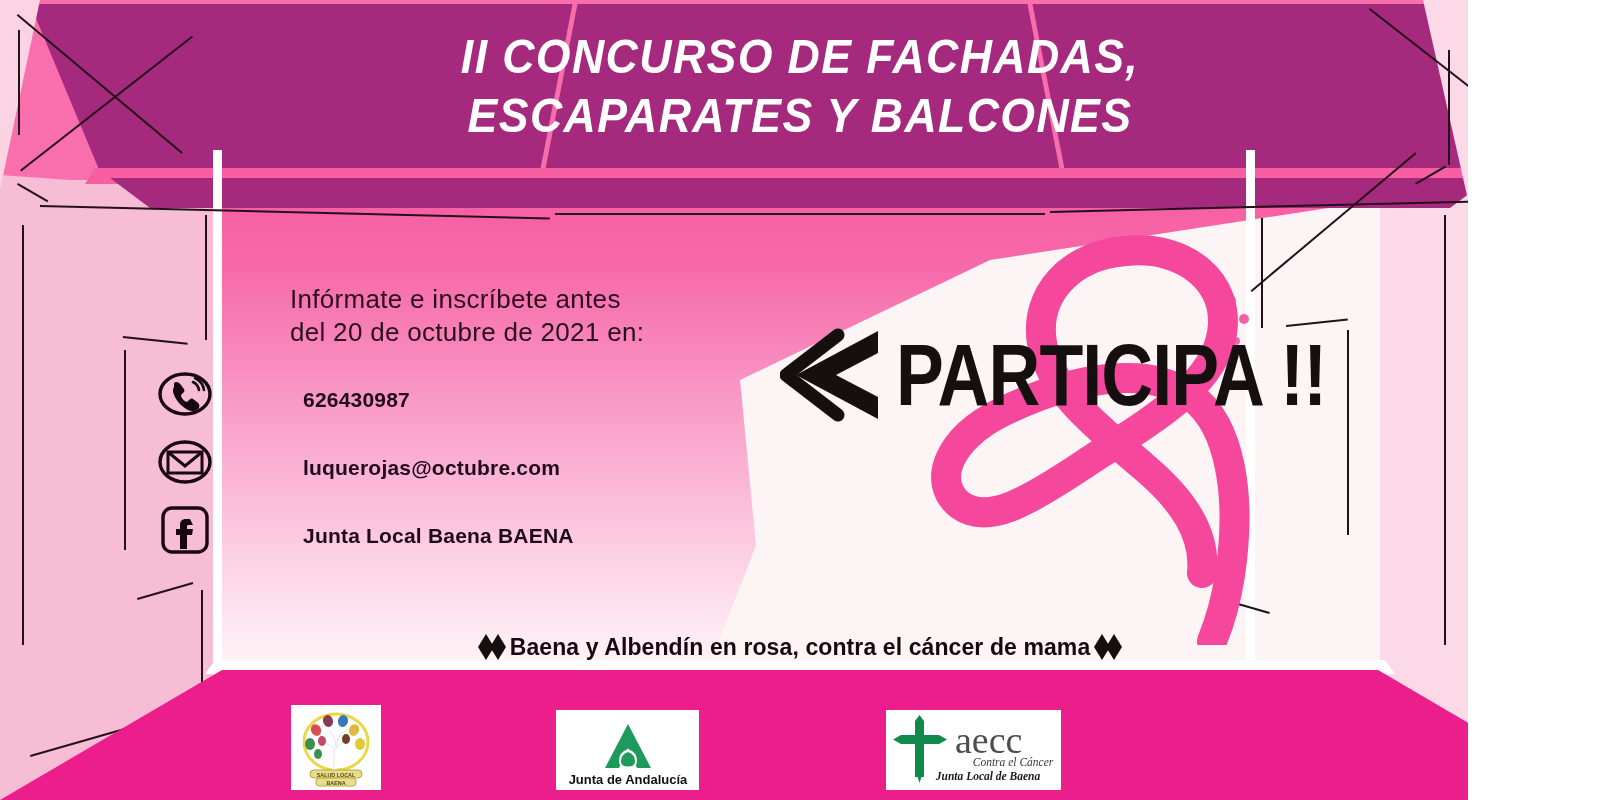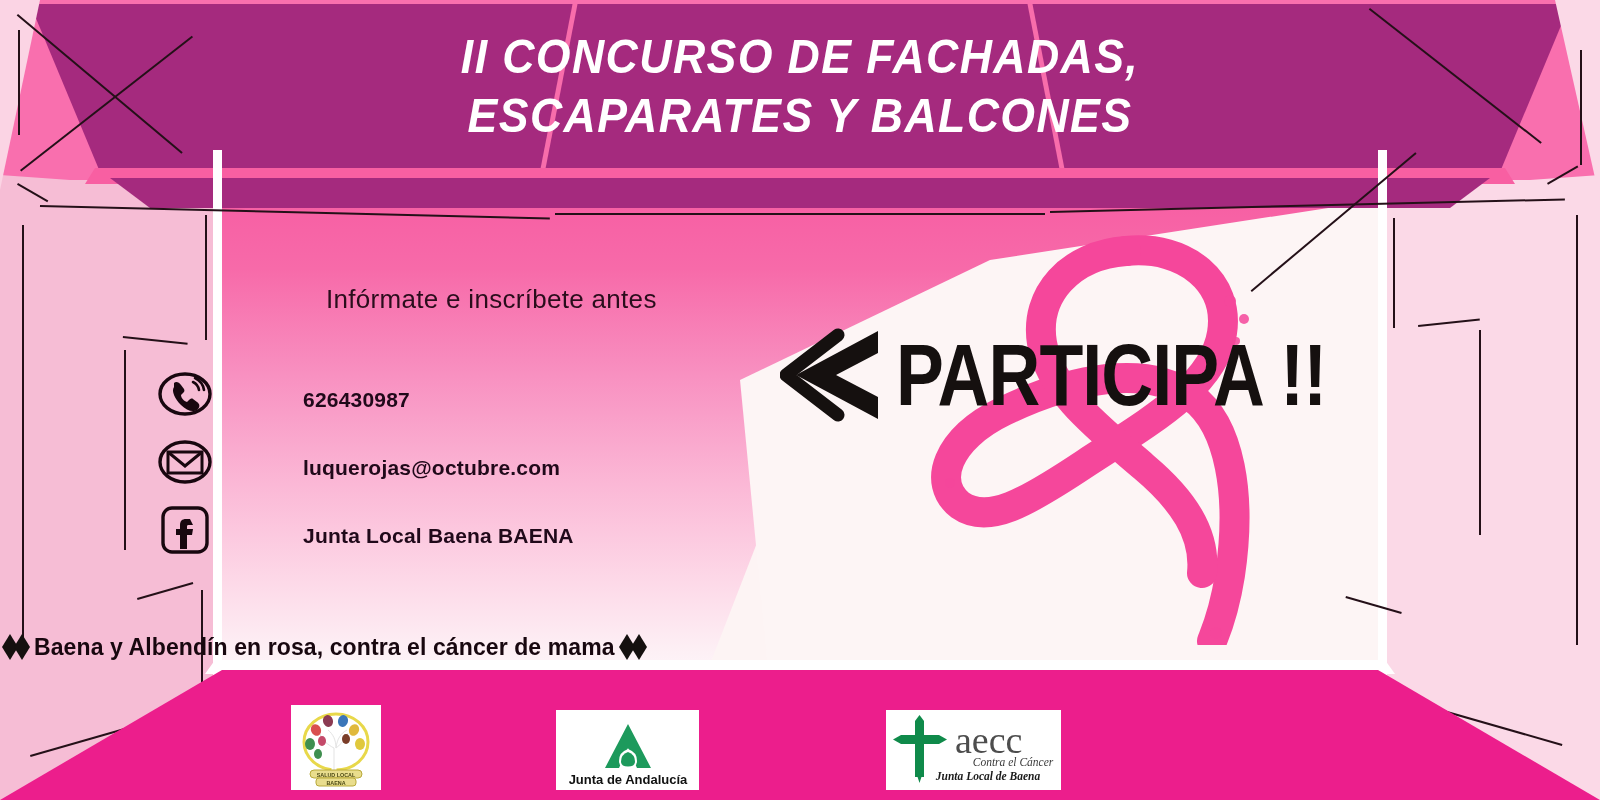--- a/index.html
+++ b/index.html
@@ -2,21 +2,21 @@
 <html lang="es"><head>
 <meta charset="utf-8">
 <style>
   html, body {
     margin: 0;
     padding: 0;
     background: #ffffff;
   }
   #poster {
     position: relative;
-    width: 1600px;
+    width: 1468px;
     height: 800px;
     overflow: hidden;
     font-family: "Liberation Sans", sans-serif;
     background: #d946ef;
   }
 
   
   .bg-left, .bg-right {
     position: absolute;
     top: 0;
@@ -190,21 +190,21 @@
   .intro {
     position: absolute;
     left: 290px; top: 283px;
     color: #2a0d1c;
     font-size: 26px;
     line-height: 1.28;
     font-weight: normal;
     letter-spacing: 0.3px;
     z-index: 35;
   }
-  .intro .ln { display: block; white-space: nowrap; margin-left: 36px; }
+  .intro .ln { display: block; white-space: nowrap; }
 
   
   .contact {
     position: absolute;
     left: 303px; top: 366px;
     z-index: 35;
     text-align: center;
   }
   .contact-row {
     height: 68px;
@@ -251,21 +251,21 @@
     white-space: nowrap;
   }
 
   
   .tagline-wrap {
     position: absolute;
     left: 0; top: 632px;
     width: 1600px;
     display: flex;
     align-items: center;
-    justify-content: flex-start;
+    justify-content: center;
     z-index: 38;
   }
   .tagline {
     color: #18070f;
     font-size: 23px;
     font-weight: bold;
     white-space: nowrap;
     letter-spacing: 0.1px;
   }
 
@@ -359,20 +359,21 @@
     </g>
   </svg>
 
   <div class="title">
     <span class="ln">II CONCURSO DE FACHADAS,</span>
     <span class="ln">ESCAPARATES Y BALCONES</span>
   </div>
 
   <div class="intro">
     <span class="ln">Infórmate e inscríbete antes</span>
+    <span class="ln">del 20 de octubre de 2021 en:</span>
   </div>
 
   <div class="icons">
     <div class="icon-box">
       <svg width="56" height="46" viewBox="0 0 56 46">
         <ellipse cx="28" cy="23" rx="25" ry="20" fill="none" stroke="#18070f" stroke-width="3.4"></ellipse>
         <path d="M17 12 c 2 -2 5 -1 7 2 l 3 4 c 1 2 0 3 -1 4 l -2 2 c 0 3 3 6 6 7 l 2 -2 c 1 -1 3 -2 4 -1 l 4 3 c 3 2 3 5 1 7 -4 4 -11 2 -17 -4 -6 -6 -10 -14 -7 -18 z" fill="#18070f"></path>
         <path d="M36 11 a 11 11 0 0 1 6 8" fill="none" stroke="#18070f" stroke-width="2.6" stroke-linecap="round"></path>
         <path d="M38 7 a 16 16 0 0 1 9 12" fill="none" stroke="#18070f" stroke-width="2.6" stroke-linecap="round"></path>
       </svg>

